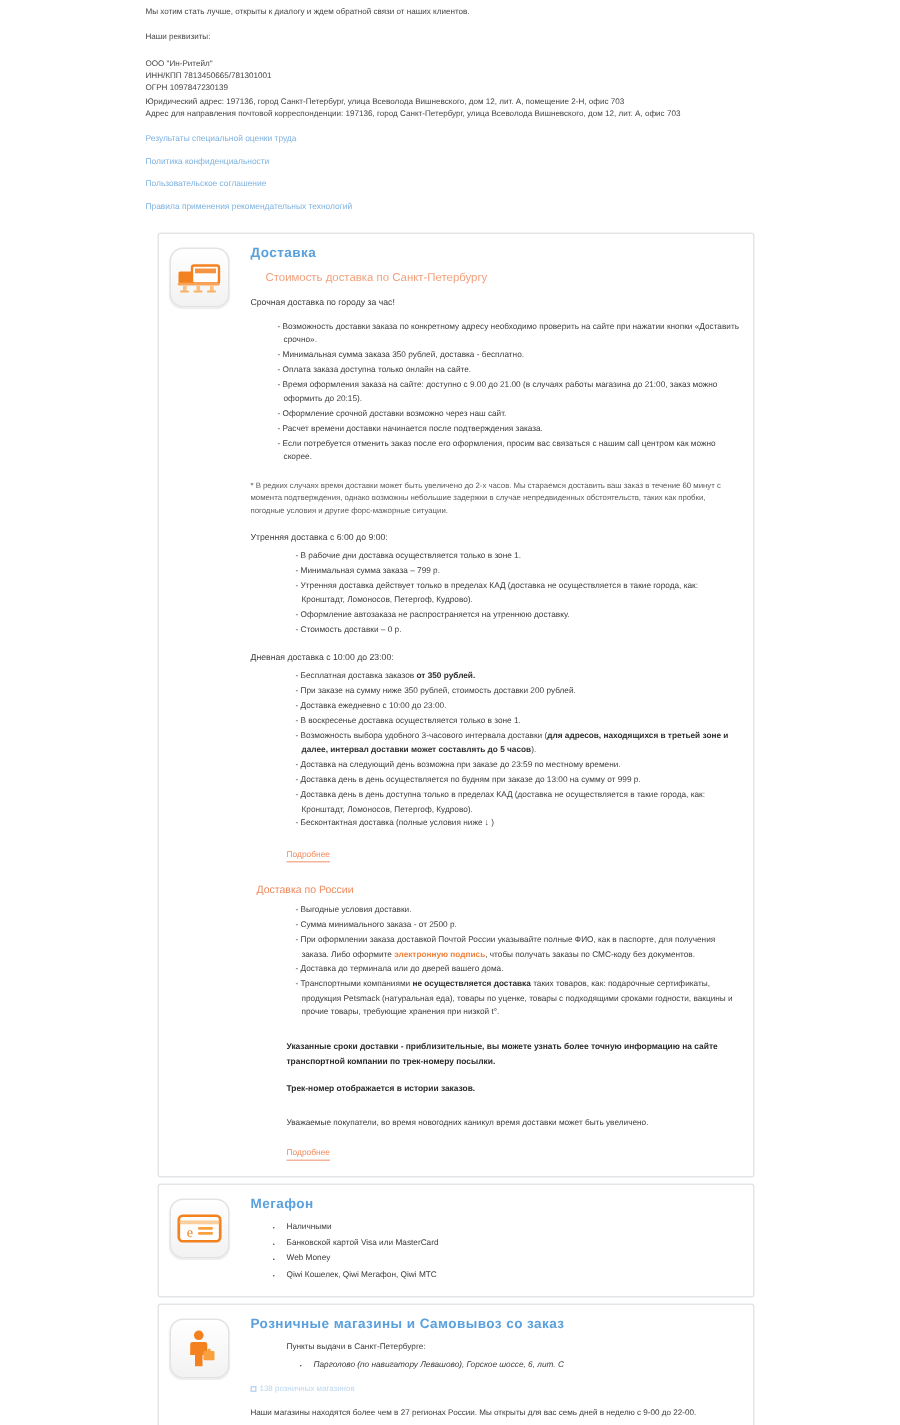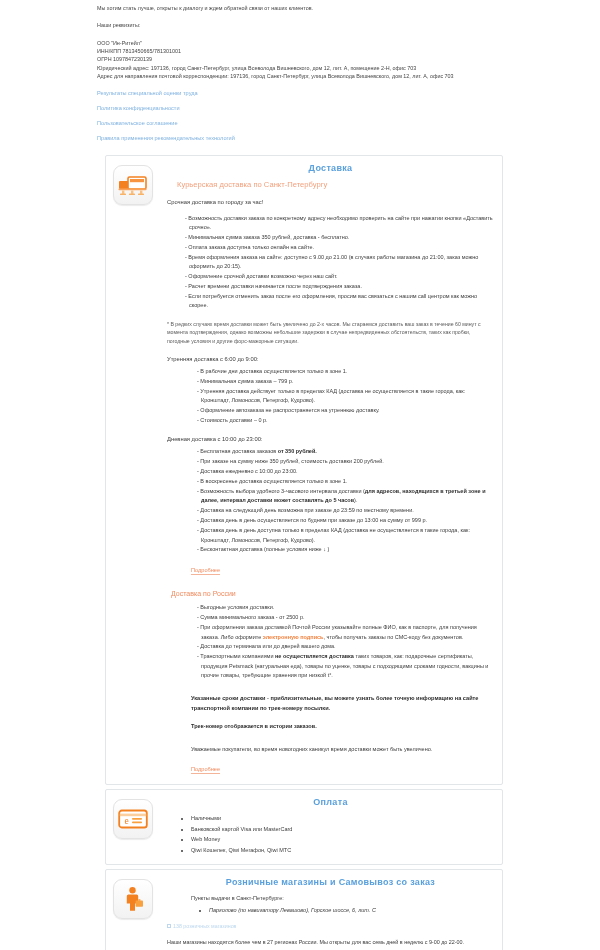--- a/index.html
+++ b/index.html
@@ -44,21 +44,20 @@
   }
   .ico svg { display:block; }
 
   h2.sec {
     margin:0 0 6px 0;
     font-size:9px;
     font-weight:bold;
     color:#59a0dd;
     letter-spacing:.3px;
     line-height:11px;
-    text-align:center;
   }
   h3.sub {
     margin:9px 0 8px 10px;
     font-size:7.6px;
     font-weight:normal;
     color:#f2a07c;
     line-height:10px;
   }
   h3.sub.first { margin-top:6px; }
   h3.sub2 {
@@ -138,21 +137,21 @@
           <rect x="22" y="16.5" width="2.4" height="3.4" fill="#fbc07f"></rect>
           <rect x="2" y="19.6" width="6" height="1.4" rx=".6" fill="#f7b267"></rect>
           <rect x="11" y="19.6" width="6" height="1.4" rx=".6" fill="#f7b267"></rect>
           <rect x="20" y="19.6" width="6" height="1.4" rx=".6" fill="#f7b267"></rect>
         </svg>
       </div>
     </div>
     <div class="card-body">
       <h2 class="sec">Доставка</h2>
 
-      <h3 class="sub first">Курьерская доставка по Санкт-Петербургу</h3>
+      <h3 class="sub first">Стоимость доставка по Санкт-Петербургу</h3>
       <p class="lead">Срочная доставка по городу за час!</p>
 
       <ul class="dash-list indent">
         <li>- Возможность доставки заказа по конкретному адресу необходимо проверить на сайте при нажатии кнопки «Доставить срочно».</li>
         <li>- Минимальная сумма заказа 350 рублей, доставка - бесплатно.</li>
         <li>- Оплата заказа доступна только онлайн на сайте.</li>
         <li>- Время оформления заказа на сайте: доступно с 9.00 до 21.00 (в случаях работы магазина до 21:00, заказ можно оформить до 20:15).</li>
         <li>- Оформление срочной доставки возможно через наш сайт.</li>
         <li>- Расчет времени доставки начинается после подтверждения заказа.</li>
         <li>- Если потребуется отменить заказ после его оформления, просим вас связаться с нашим call центром как можно скорее.</li>
@@ -209,21 +208,21 @@
         <svg width="30" height="22" viewBox="0 0 30 22">
           <rect x="1.2" y="2.5" width="27.6" height="17" rx="2.6" fill="#ffffff" stroke="#f48120" stroke-width="1.8"></rect>
           <rect x="1.2" y="5.6" width="27.6" height="2.6" fill="#f9a94e" opacity=".55"></rect>
           <text x="6.5" y="16.4" font-family="Liberation Serif, serif" font-size="9.5" fill="#f48120">e</text>
           <rect x="14" y="10" width="10" height="1.8" rx=".8" fill="#f9a03f"></rect>
           <rect x="14" y="13.4" width="10" height="1.8" rx=".8" fill="#f9a03f"></rect>
         </svg>
       </div>
     </div>
     <div class="card-body">
-      <h2 class="sec">Оплата</h2>
+      <h2 class="sec">Мегафон</h2>
       <ul class="disc">
         <li>Наличными</li>
         <li>Банковской картой Visa или MasterCard</li>
         <li>Web Money</li>
         <li>Qiwi Кошелек, Qiwi Мегафон, Qiwi МТС</li>
       </ul>
     </div>
   </div>
 
   <div class="card">

